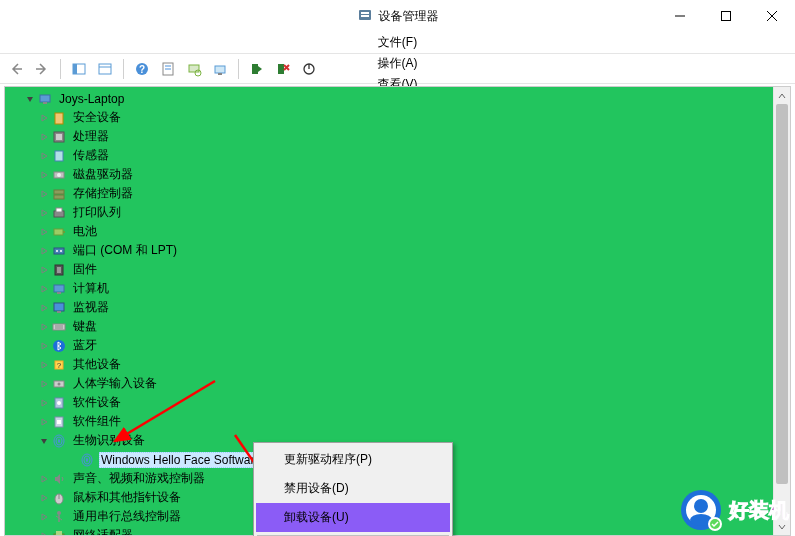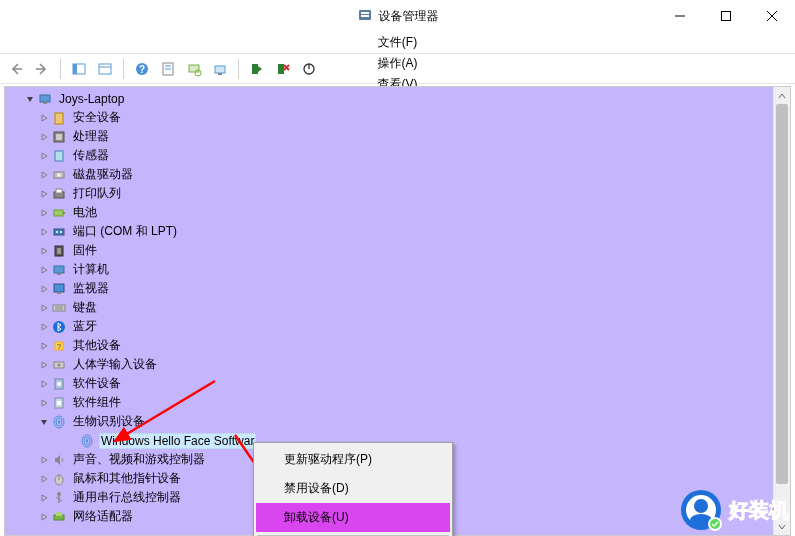--- a/index.html
+++ b/index.html
@@ -16,36 +16,36 @@
 
 .menu-bar { height: 22px; display: flex; align-items: center; padding: 0 4px; border-bottom: 1px solid #e5e5e5; flex-direction: column; }
 .menu-item { padding: 2px 8px; font-size: 12px; }
 
 
 .toolbar { height: 30px; display: flex; align-items: center; padding: 0 4px; border-bottom: 1px solid #e5e5e5; gap: 2px; }
 .tb-btn { width: 24px; height: 24px; display: flex; align-items: center; justify-content: center; position: relative; }
 .tb-sep { width: 1px; height: 20px; background: #d0d0d0; margin: 0 4px; }
 
 
-.tree-container { position: absolute; top: 86px; left: 0; right: 0; bottom: 0; border: 1px solid #ccc; margin: 0 4px; overflow: hidden; background: #c4b5fd; }
+.tree-container { position: absolute; top: 86px; left: 0; right: 0; bottom: 0; border: 1px solid #ccc; margin: 0 4px; overflow: hidden; background: #22c55e; }
 .tree { padding: 2px 0; }
 .tree-row { display: flex; align-items: center; height: 19px; white-space: nowrap; padding-left: 4px; }
 .tree-arrow { width: 14px; height: 14px; display: inline-flex; align-items: center; justify-content: center; flex-shrink: 0; }
 .tree-spacer { width: 14px; display: inline-block; flex-shrink: 0; }
 .tree-icon { width: 16px; height: 16px; margin-right: 4px; display: inline-flex; align-items: center; justify-content: center; flex-shrink: 0; }
 .tree-label { font-size: 12px; padding: 1px 2px; }
 .tree-label.selected { background: #cce8ff; border: 1px dotted #99d1ff; padding: 0px 1px; }
 .indent-1 { padding-left: 18px; }
 .indent-2 { padding-left: 32px; }
 .indent-3 { padding-left: 60px; }
 
 
 .context-menu { position: absolute; background: #f0f0f0; border: 1px solid #a0a0a0; box-shadow: 2px 2px 4px rgba(0,0,0,0.3); min-width: 200px; padding: 2px; z-index: 100; }
 .ctx-item { padding: 6px 20px 6px 28px; font-size: 12px; }
-.ctx-item.highlighted { background: #d946ef; }
+.ctx-item.highlighted { background: #8b5cf6; }
 .ctx-sep { height: 1px; background: #c0c0c0; margin: 3px 1px; }
 
 
 .red-arrow { position: absolute; z-index: 50; pointer-events: none; }
 
 
 .watermark { position: absolute; right: 6px; bottom: 4px; display: flex; align-items: center; gap: 6px; z-index: 200; }
 .watermark-text { font-size: 20px; font-weight: bold; color: #a21caf; -webkit-text-stroke: 1px #fff; }
 
 
@@ -225,20 +225,34 @@
             <path d="M3 2 L8 5 L3 8 Z" fill="none" stroke="#808080"></path>
           </svg>
         </span>
         <span class="tree-icon">
           <svg width="16" height="16" viewBox="0 0 16 16">
             <rect x="3" y="5" width="10" height="6" fill="#c0c0c0" stroke="#888"></rect>
             <circle cx="8" cy="8" r="2" fill="#eee"></circle>
           </svg>
         </span>
         <span class="tree-label">磁盘驱动器</span>
+      </div>
+      <div class="tree-row indent-2">
+        <span class="tree-arrow">
+          <svg width="10" height="10" viewBox="0 0 10 10">
+            <path d="M3 2 L8 5 L3 8 Z" fill="none" stroke="#808080"></path>
+          </svg>
+        </span>
+        <span class="tree-icon">
+          <svg width="16" height="16" viewBox="0 0 16 16">
+            <rect x="3" y="4" width="10" height="4" fill="#8b9c5c" stroke="#6b7c3c"></rect>
+            <rect x="3" y="9" width="10" height="4" fill="#8b9c5c" stroke="#6b7c3c"></rect>
+          </svg>
+        </span>
+        <span class="tree-label">存储控制器</span>
       </div>
       <div class="tree-row indent-2">
         <span class="tree-arrow">
           <svg width="10" height="10" viewBox="0 0 10 10">
             <path d="M3 2 L8 5 L3 8 Z" fill="none" stroke="#808080"></path>
           </svg>
         </span>
         <span class="tree-icon">
           <svg width="16" height="16" viewBox="0 0 16 16">
             <rect x="3" y="6" width="10" height="6" fill="#888" stroke="#555"></rect>

